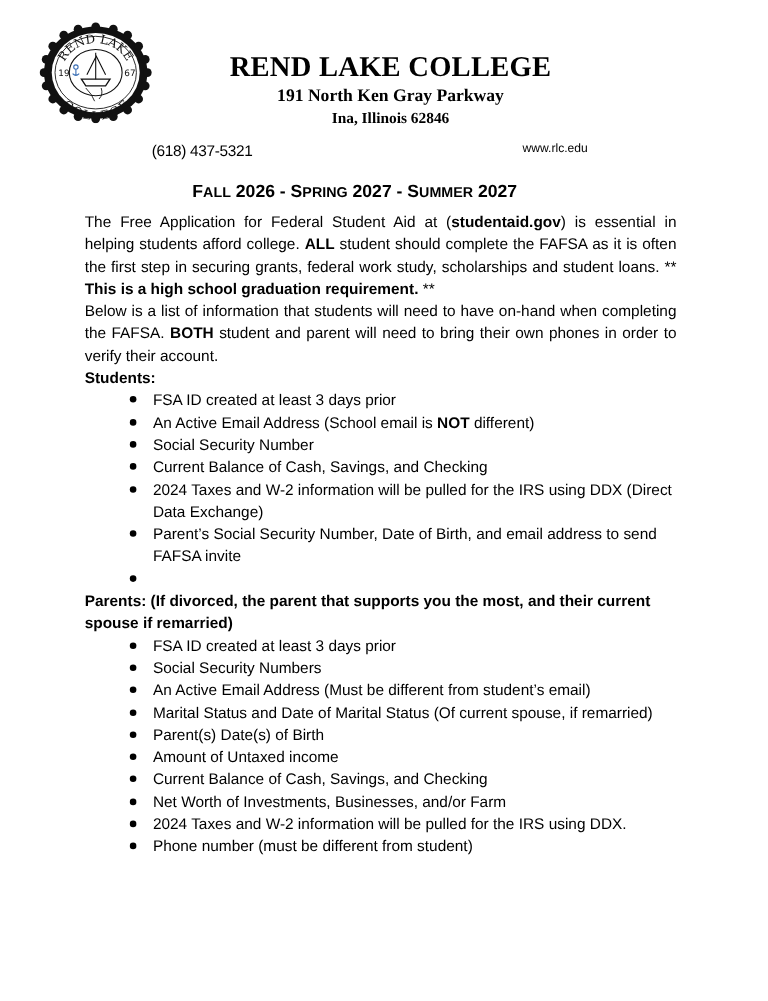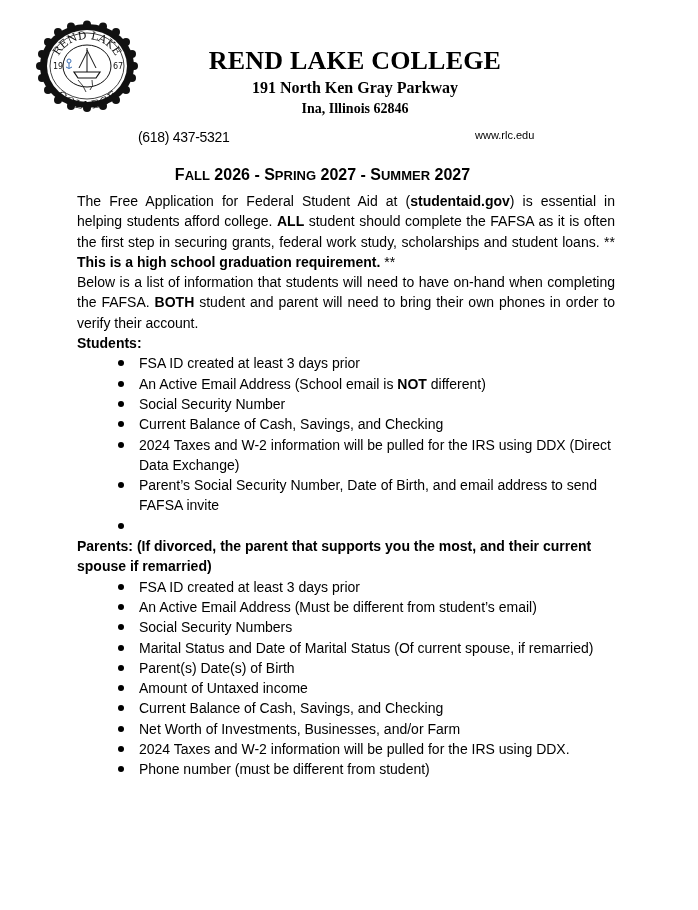--- a/index.html
+++ b/index.html
@@ -96,22 +96,22 @@
     <li><span class="dot"></span><span>2024 Taxes and W-2 information will be pulled for the IRS using DDX (Direct Data Exchange)</span></li>
     <li><span class="dot"></span><span>Parent’s Social Security Number, Date of Birth, and email address to send FAFSA invite</span></li>
     <li><span class="dot"></span></li>
   </ul>
 
   <div class="gap"></div>
 
   <div class="section-head">Parents: (If divorced, the parent that supports you the most, and their current spouse if remarried)</div>
   <ul class="bullets">
     <li><span class="dot"></span><span>FSA ID created at least 3 days prior</span></li>
+    <li><span class="dot"></span><span>Social Security Numbers</span></li>
     <li><span class="dot"></span><span>An Active Email Address (Must be different from student’s email)</span></li>
-    <li><span class="dot"></span><span>Social Security Numbers</span></li>
     <li><span class="dot"></span><span>Marital Status and Date of Marital Status (Of current spouse, if remarried)</span></li>
     <li><span class="dot"></span><span>Parent(s) Date(s) of Birth</span></li>
     <li><span class="dot"></span><span>Amount of Untaxed income</span></li>
     <li><span class="dot"></span><span>Current Balance of Cash, Savings, and Checking</span></li>
     <li><span class="dot"></span><span>Net Worth of Investments, Businesses, and/or Farm</span></li>
     <li><span class="dot"></span><span>2024 Taxes and W-2 information will be pulled for the IRS using DDX.</span></li>
     <li><span class="dot"></span><span>Phone number (must be different from student)</span></li>
   </ul>
 </div>
 

